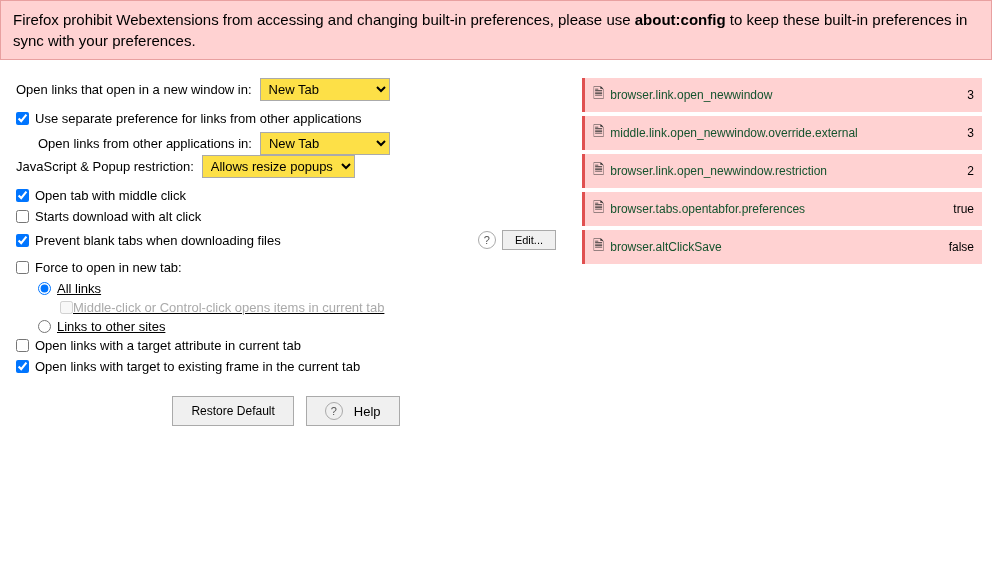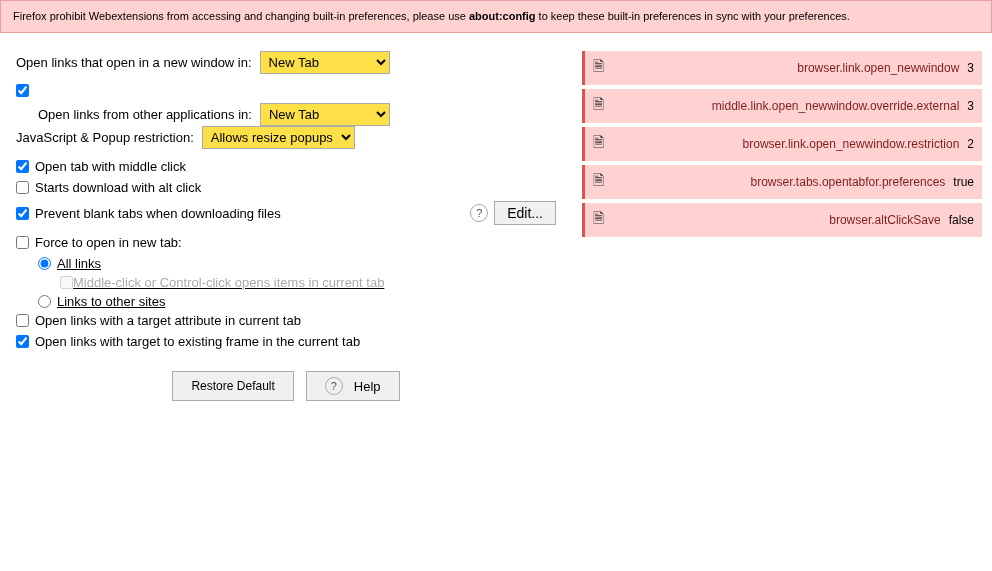--- a/index.html
+++ b/index.html
@@ -9,21 +9,21 @@
       background: #fff;
       color: #000;
       width: 992px;
       min-height: 571px;
     }
     .warning-banner {
       background: #ffd2d2;
       border: 1px solid #e8a0a0;
       padding: 8px 12px;
       margin: 0;
-      font-size: 11px;
+      font-size: 15px;
       line-height: 1.4;
     }
     .warning-banner strong { font-weight: bold; }
     .main-content {
       display: flex;
       padding: 10px 0;
     }
     .left-panel {
       flex: 1;
       padding: 8px 16px;
@@ -83,21 +83,21 @@
       border: 1px solid #aaa;
       font-size: 11px;
       color: #555;
       margin-right: 6px;
       cursor: pointer;
     }
     .edit-btn {
       border: 1px solid #aaa;
       background: #f0f0f0;
       padding: 3px 12px;
-      font-size: 14px;
+      font-size: 11px;
       cursor: pointer;
     }
     .radio-group {
       padding-left: 22px;
       margin-bottom: 0;
       text-decoration: underline;
     }
     .radio-row {
       display: flex;
       align-items: center;
@@ -149,22 +149,21 @@
       font-size: 12px;
     }
     .config-icon {
       margin-right: 6px;
       color: #333;
       font-size: 14px;
       flex-shrink: 0;
     }
     .config-name {
       flex: 1;
-      color: #7f1d1d;
-      text-align: right;
+      color: #14532d;
     }
     .config-value {
       margin-left: 8px;
       color: #000;
       white-space: nowrap;
     }
     .disabled-text {
       color: #aaa;
     }
   </style>
@@ -181,20 +180,21 @@
     <div class="setting-row">
       <label>Open links that open in a new window in:</label>
       <select>
         <option>New Tab</option>
         <option>New Window</option>
       </select>
     </div>
 
     <div class="checkbox-row">
       <input type="checkbox" id="chk-separate" checked="" style="">
+      <label for="chk-separate">Use separate preference for links from other applications</label>
     </div>
 
     <div class="sub-setting">
       <div class="setting-row">
         <label>Open links from other applications in:</label>
         <select>
           <option>New Tab</option>
           <option>New Window</option>
         </select>
       </div>

